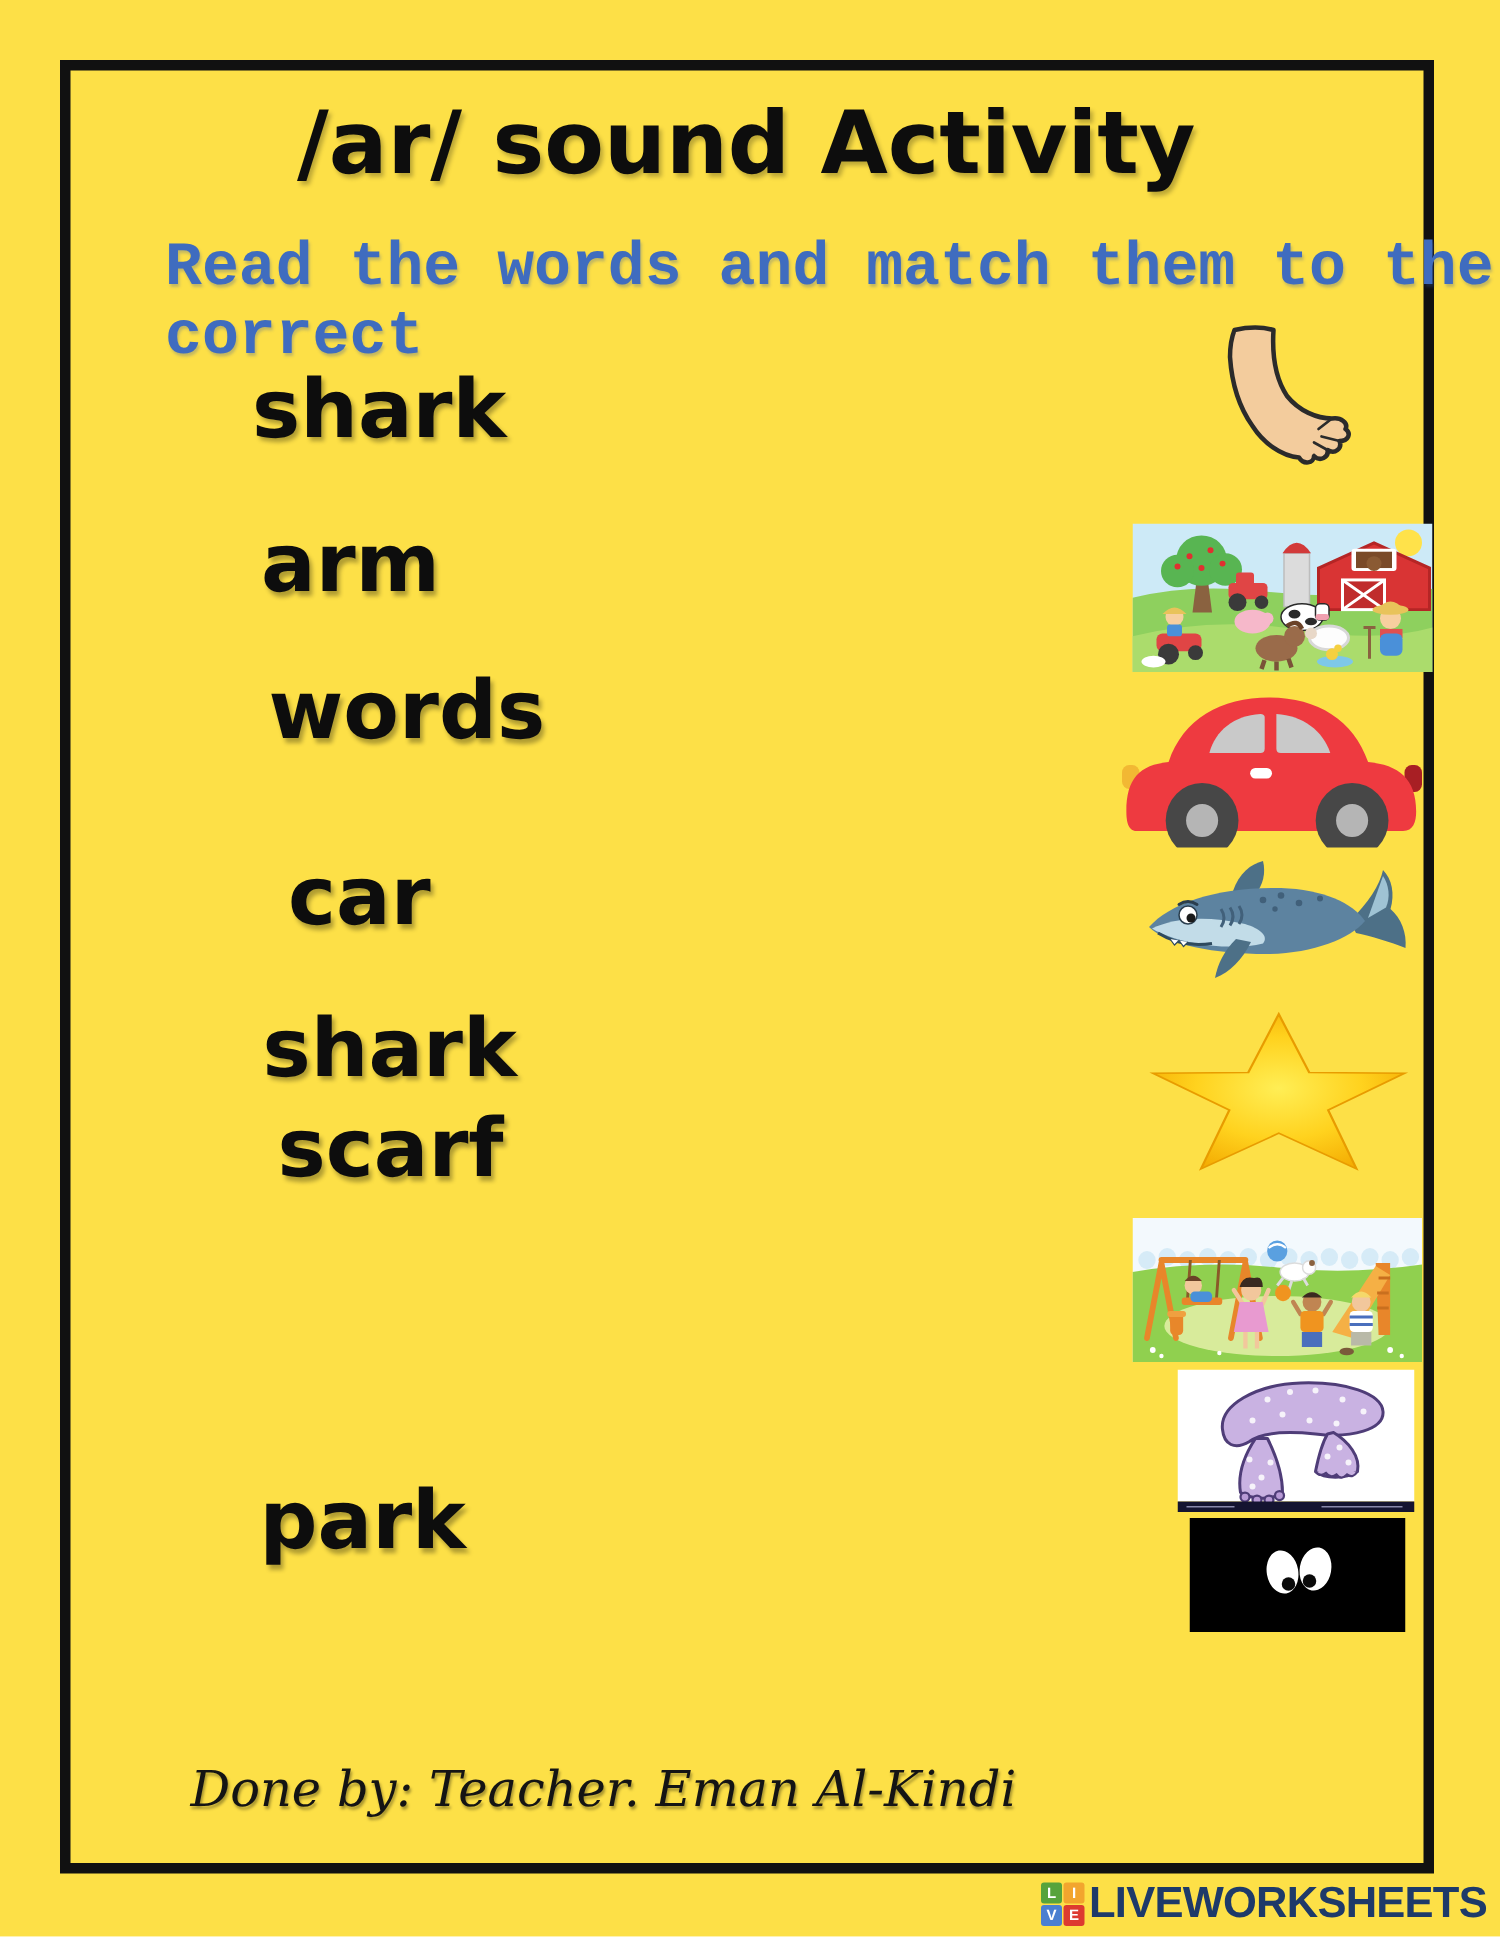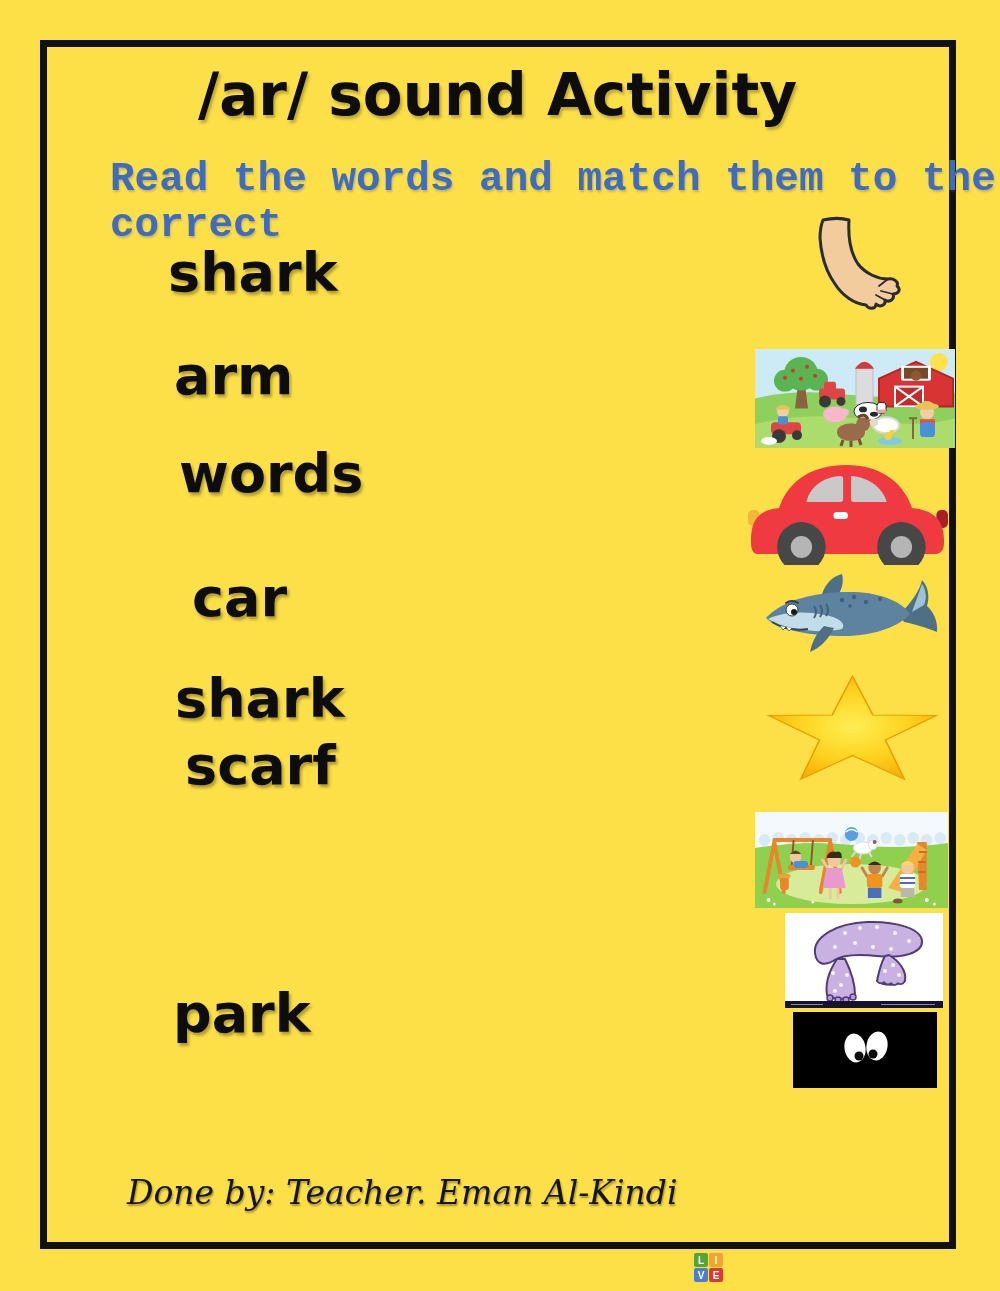--- a/index.html
+++ b/index.html
@@ -317,14 +317,15 @@
 
   <div class="footer">Done by: Teacher. Eman Al-Kindi</div>
 
   <div class="logo">
     <div class="logo-squares">
       <span class="logo-sq sq-l">L</span>
       <span class="logo-sq sq-i">I</span>
       <span class="logo-sq sq-v">V</span>
       <span class="logo-sq sq-e">E</span>
     </div>
+    <span class="logo-text">LIVEWORKSHEETS</span>
   </div>
 </div>
 
 </body></html>

